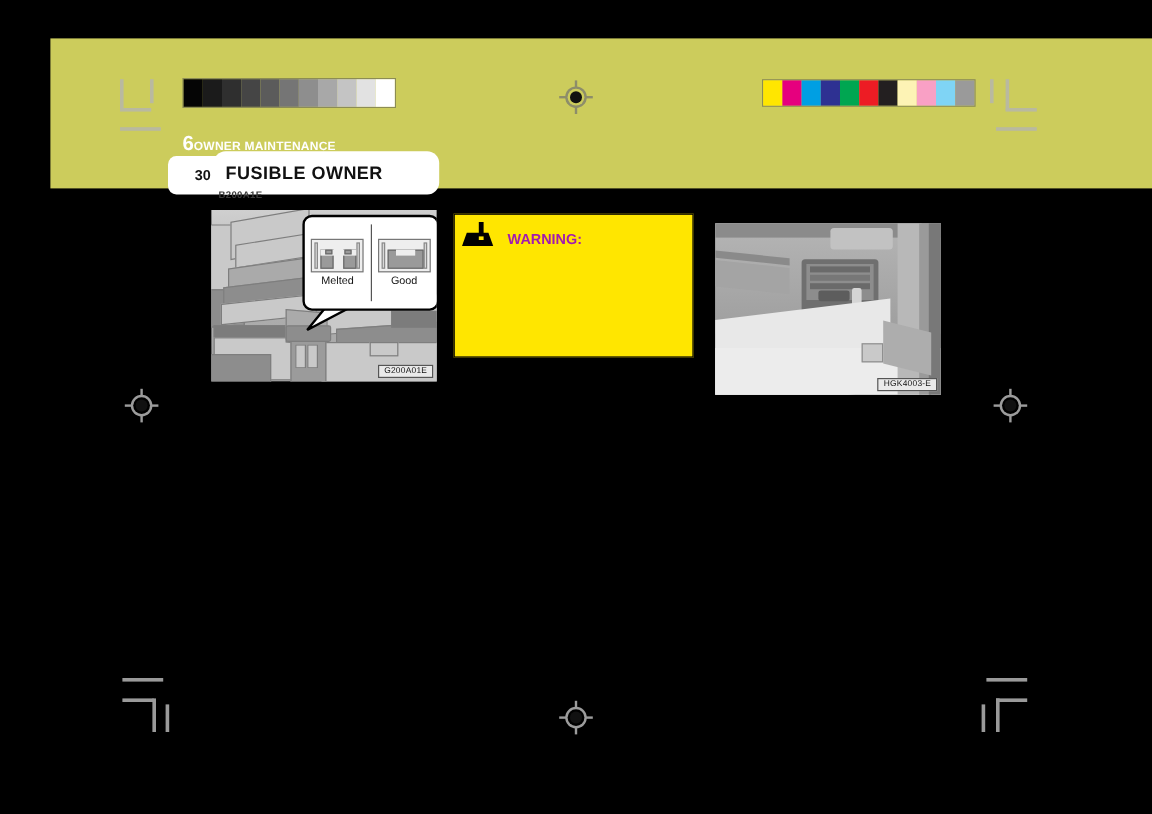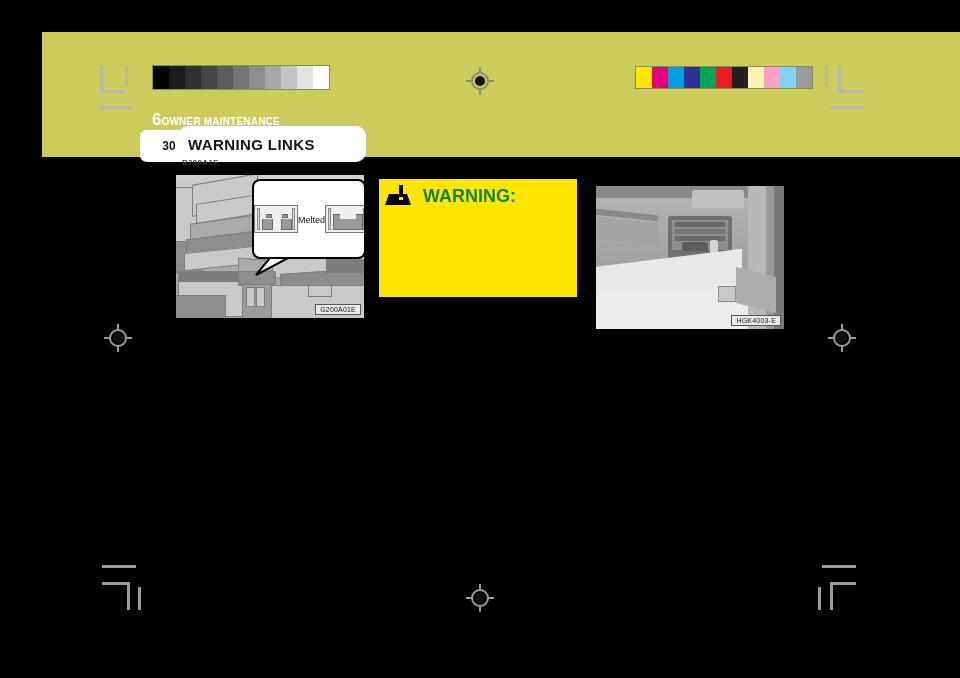--- a/index.html
+++ b/index.html
@@ -92,21 +92,21 @@
   .pl-lt{background:#c9c9c9;}
   .pl-dk{background:#8d8d8d;}
   .pl-dk2{background:#7c7c7c;}
 
   .callout{
     position:absolute;left:76px;top:4px;width:110px;height:76px;
     background:#fff;border:2px solid #000;border-radius:8px;z-index:4;
     display:flex;
   }
   .callout .half{
-    flex:1;display:flex;flex-direction:row;align-items:center;justify-content:center;
+    flex:1;display:flex;flex-direction:column;align-items:center;justify-content:center;
   }
   .callout .divider{width:1px;background:#555;margin:6px 0;}
   .callout .lbl{font-size:9px;color:#111;margin-top:2px;}
   .fuse{
     width:44px;height:28px;border:1px solid #777;background:#eee;
     position:relative;box-sizing:border-box;
   }
   .fuse .bar{position:absolute;background:#9a9a9a;border:1px solid #6a6a6a;box-sizing:border-box;}
   .fuse .rail{position:absolute;top:2px;bottom:2px;width:3px;background:#d8d8d8;border:1px solid #8a8a8a;box-sizing:border-box;}
   .fuse .rail.l{left:2px;} .fuse .rail.r{right:2px;}
@@ -127,21 +127,21 @@
     position:relative;width:34px;height:20px;margin-right:4px;
   }
   .warn-tri .trap{
     position:absolute;left:0;bottom:0;width:0;height:0;
     border-left:4px solid transparent;border-right:4px solid transparent;
     border-bottom:11px solid #000;
     width:26px;box-sizing:border-box;
   }
   .warn-tri .bangbar{position:absolute;left:14px;top:0;width:4px;height:10px;background:#000;}
   .warn-tri .bangdot{position:absolute;left:14px;top:12px;width:4px;height:3px;background:#ffe600;z-index:2;}
-  .warn-title{font-size:18px;font-weight:bold;color:#15803d;line-height:1;}
+  .warn-title{font-size:12px;font-weight:bold;color:#a21caf;line-height:1;}
   .warn-body{
     font-size:10.2px;font-weight:bold;color:#000;line-height:12.6px;
     text-align:justify;margin-top:2px;
   }
 
   
   .photo-right{
     position:absolute;left:595px;top:185px;width:190px;height:145px;
     border:1px solid #000;box-sizing:border-box;overflow:hidden;
     background:#a9a9a9;
@@ -250,21 +250,21 @@
   <div class="chapter">
     <span class="num">6</span>
     <span class="txt">OWNER MAINTENANCE</span>
   </div>
 
   <div class="pagetab">
     <span>30</span>
   </div>
 
   <div class="titlepill">
-    <span>WARNING  LINKS</span>
+    <span>FUSIBLE  OWNER</span>
   </div>
 
   <div class="faintcode">B200A1E</div>
 
   <div class="photo-left">
     <div class="pl-body">
 
       <div class="pl-blk pl-lt" style="left:-6px;top:12px;width:34px;height:54px;border-radius:4px;"></div>
       <div class="pl-blk pl-dk" style="left:-4px;top:66px;width:30px;height:30px;"></div>
       <div class="pl-blk pl-lt" style="left:16px;top:4px;width:64px;height:30px;transform:skewY(-10deg);"></div>

